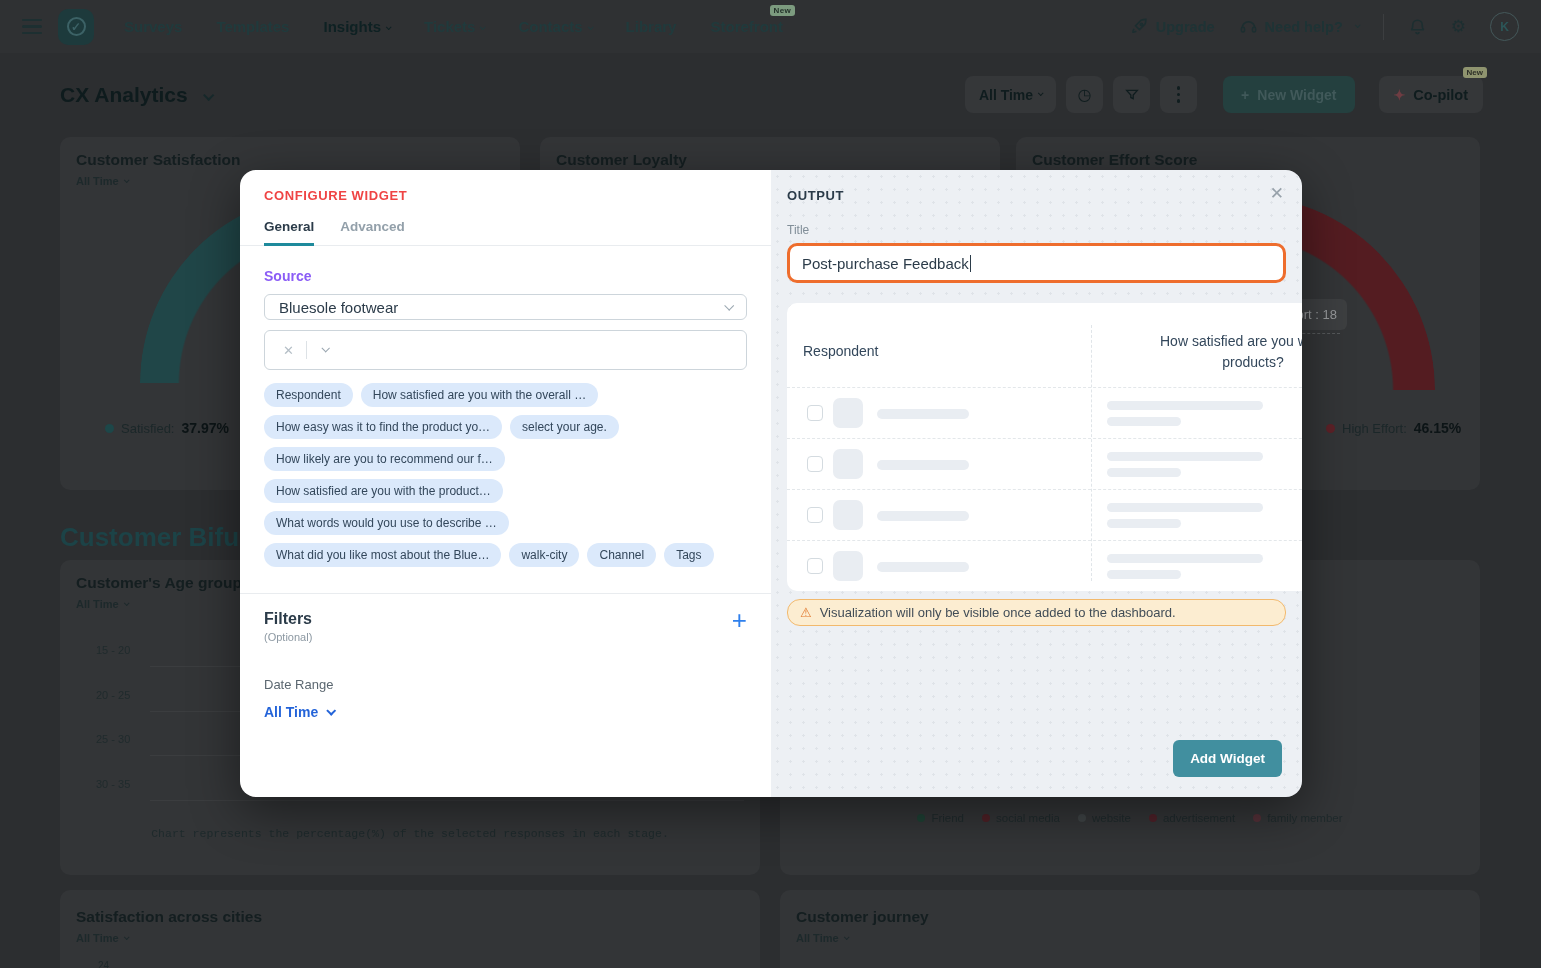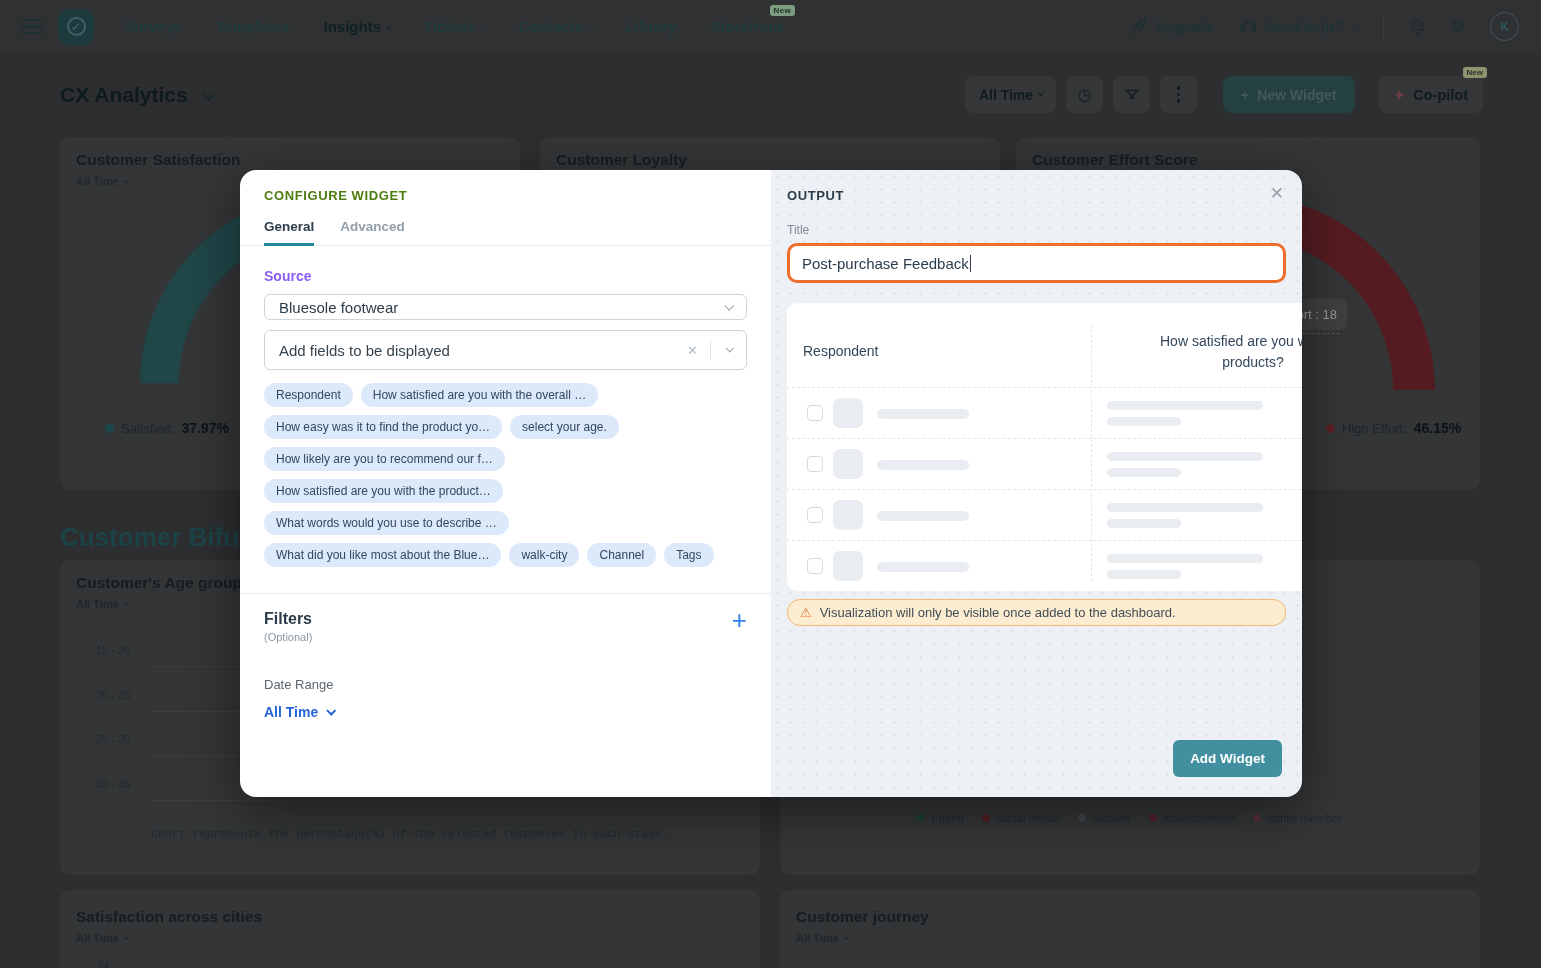--- a/index.html
+++ b/index.html
@@ -75,21 +75,21 @@
   .journey-legend { position:absolute; left:0; right:0; top:252px; display:flex; justify-content:center; align-items:center; gap:18px; }
   .jl-item { display:flex; align-items:center; gap:6px; font-size:11.5px; color:#1f2a2c; white-space:nowrap; }
   .jl-item .dot { width:8px; height:8px; }
 
   .cities-tick { position:absolute; left:38px; top:70px; font-size:10px; color:#1e282a; }
 
   
   .modal { position:absolute; left:240px; top:170px; width:1062px; height:627px; border-radius:16px; overflow:hidden;
     display:flex; z-index:10; box-shadow:0 14px 50px rgba(0,0,0,.45); }
   .modal-left { width:531px; background:#ffffff; padding:18px 24px; position:relative; }
-  .cfg-heading { font-size:13px; font-weight:800; color:#4d7c0f; letter-spacing:.6px; }
+  .cfg-heading { font-size:13px; font-weight:800; color:#ef4444; letter-spacing:.6px; }
   .tabs { display:flex; gap:26px; margin:16px -24px 0; padding:0 24px; border-bottom:1px solid #e9ecef; }
   .tab { padding-bottom:9px; font-size:13.5px; cursor:pointer; }
   .tab.active { font-weight:800; color:#2b3b49; border-bottom:3px solid #1e8a9c; margin-bottom:-1px; }
   .tab.inactive { font-weight:600; color:#93a0aa; }
   .field-label { margin-top:22px; font-size:14px; font-weight:800; color:#8b5cf6; }
   .select-box { margin-top:10px; height:26px; border:1px solid #cdd5db; border-radius:6px; display:flex; align-items:center; justify-content:space-between; padding:0 14px; font-size:15px; color:#2b3b49; cursor:pointer; background:#fff; }
   .select-box .chev { color:#9aa6b0; width:7px; height:7px; }
   .input-box { margin-top:10px; height:40px; border:1px solid #cdd5db; border-radius:6px; display:flex; align-items:center; padding:0 14px; font-size:15px; color:#37444e; background:#fff; cursor:text; }
   .input-box .grow { flex:1; }
   .ib-clear { font-size:13px; color:#b4bec6; cursor:pointer; padding:0 4px; }
@@ -308,21 +308,20 @@
         <div class="tab inactive">Advanced</div>
       </div>
 
       <div class="field-label">Source</div>
       <div class="select-box">
         <span>Bluesole footwear</span>
         <span class="chev"></span>
       </div>
 
       <div class="input-box">
-        <span class="grow">Add fields to be displayed</span>
         <span class="ib-clear">✕</span>
         <span class="ib-sep"></span>
         <span class="chev" style="color:#9aa6b0;"></span>
       </div>
 
       <div class="chips" id="chip-wrap">
           <span class="chip">Respondent</span>
           <span class="chip">How satisfied are you with the overall …</span>
           <span class="chip">How easy was it to find the product yo…</span>
           <span class="chip">select your age.</span>

